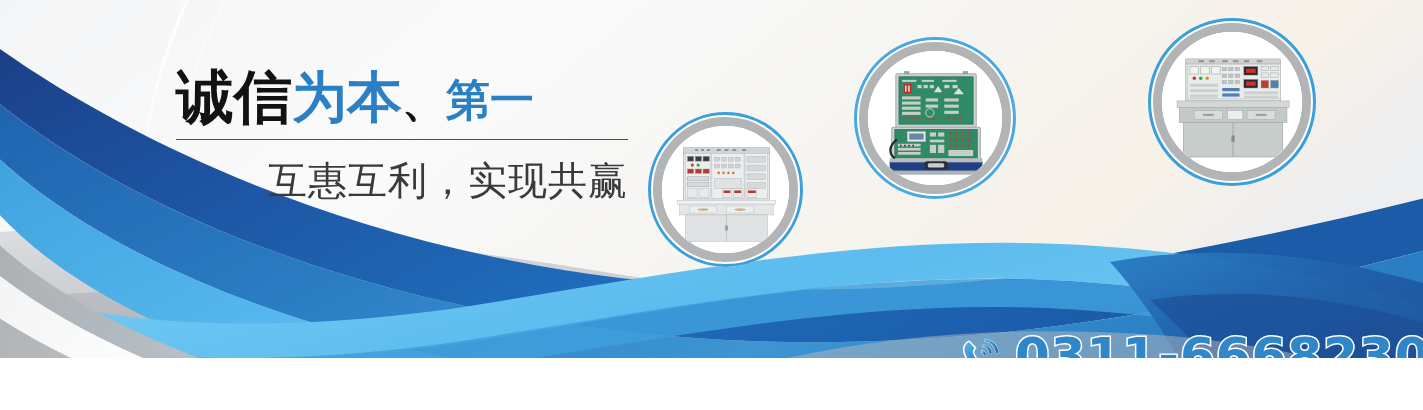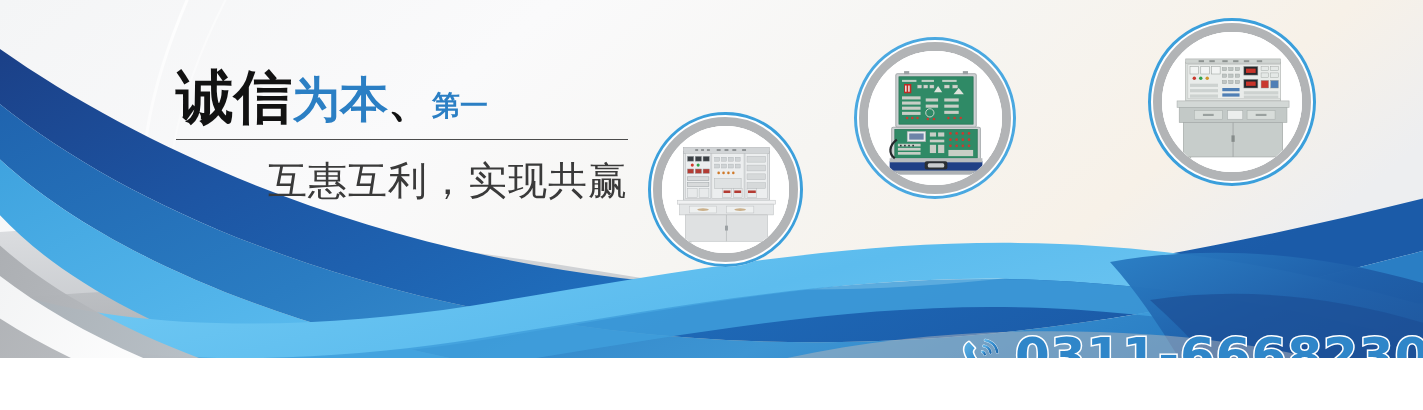--- a/index.html
+++ b/index.html
@@ -44,36 +44,36 @@
     display: flex;
     align-items: baseline;
   }
   .t-black {
     font-size: 58px;
     font-weight: bold;
     color: #121212;
     letter-spacing: 0px;
   }
   .t-blue-mid {
-    font-size: 48px;
+    font-size: 55px;
     font-weight: bold;
     color: #2b7fc4;
     letter-spacing: 0px;
     position: relative;
     top: -1px;
   }
   .t-sep {
     font-size: 44px;
     font-weight: bold;
     color: #121212;
     position: relative;
     top: -1px;
   }
   .t-blue-small {
-    font-size: 28px;
+    font-size: 44px;
     font-weight: bold;
     color: #2b7fc4;
     position: relative;
     top: -2px;
   }
   #rule {
     margin-top: 9px;
     width: 452px;
     height: 1px;
     background: #4c4c4c;

